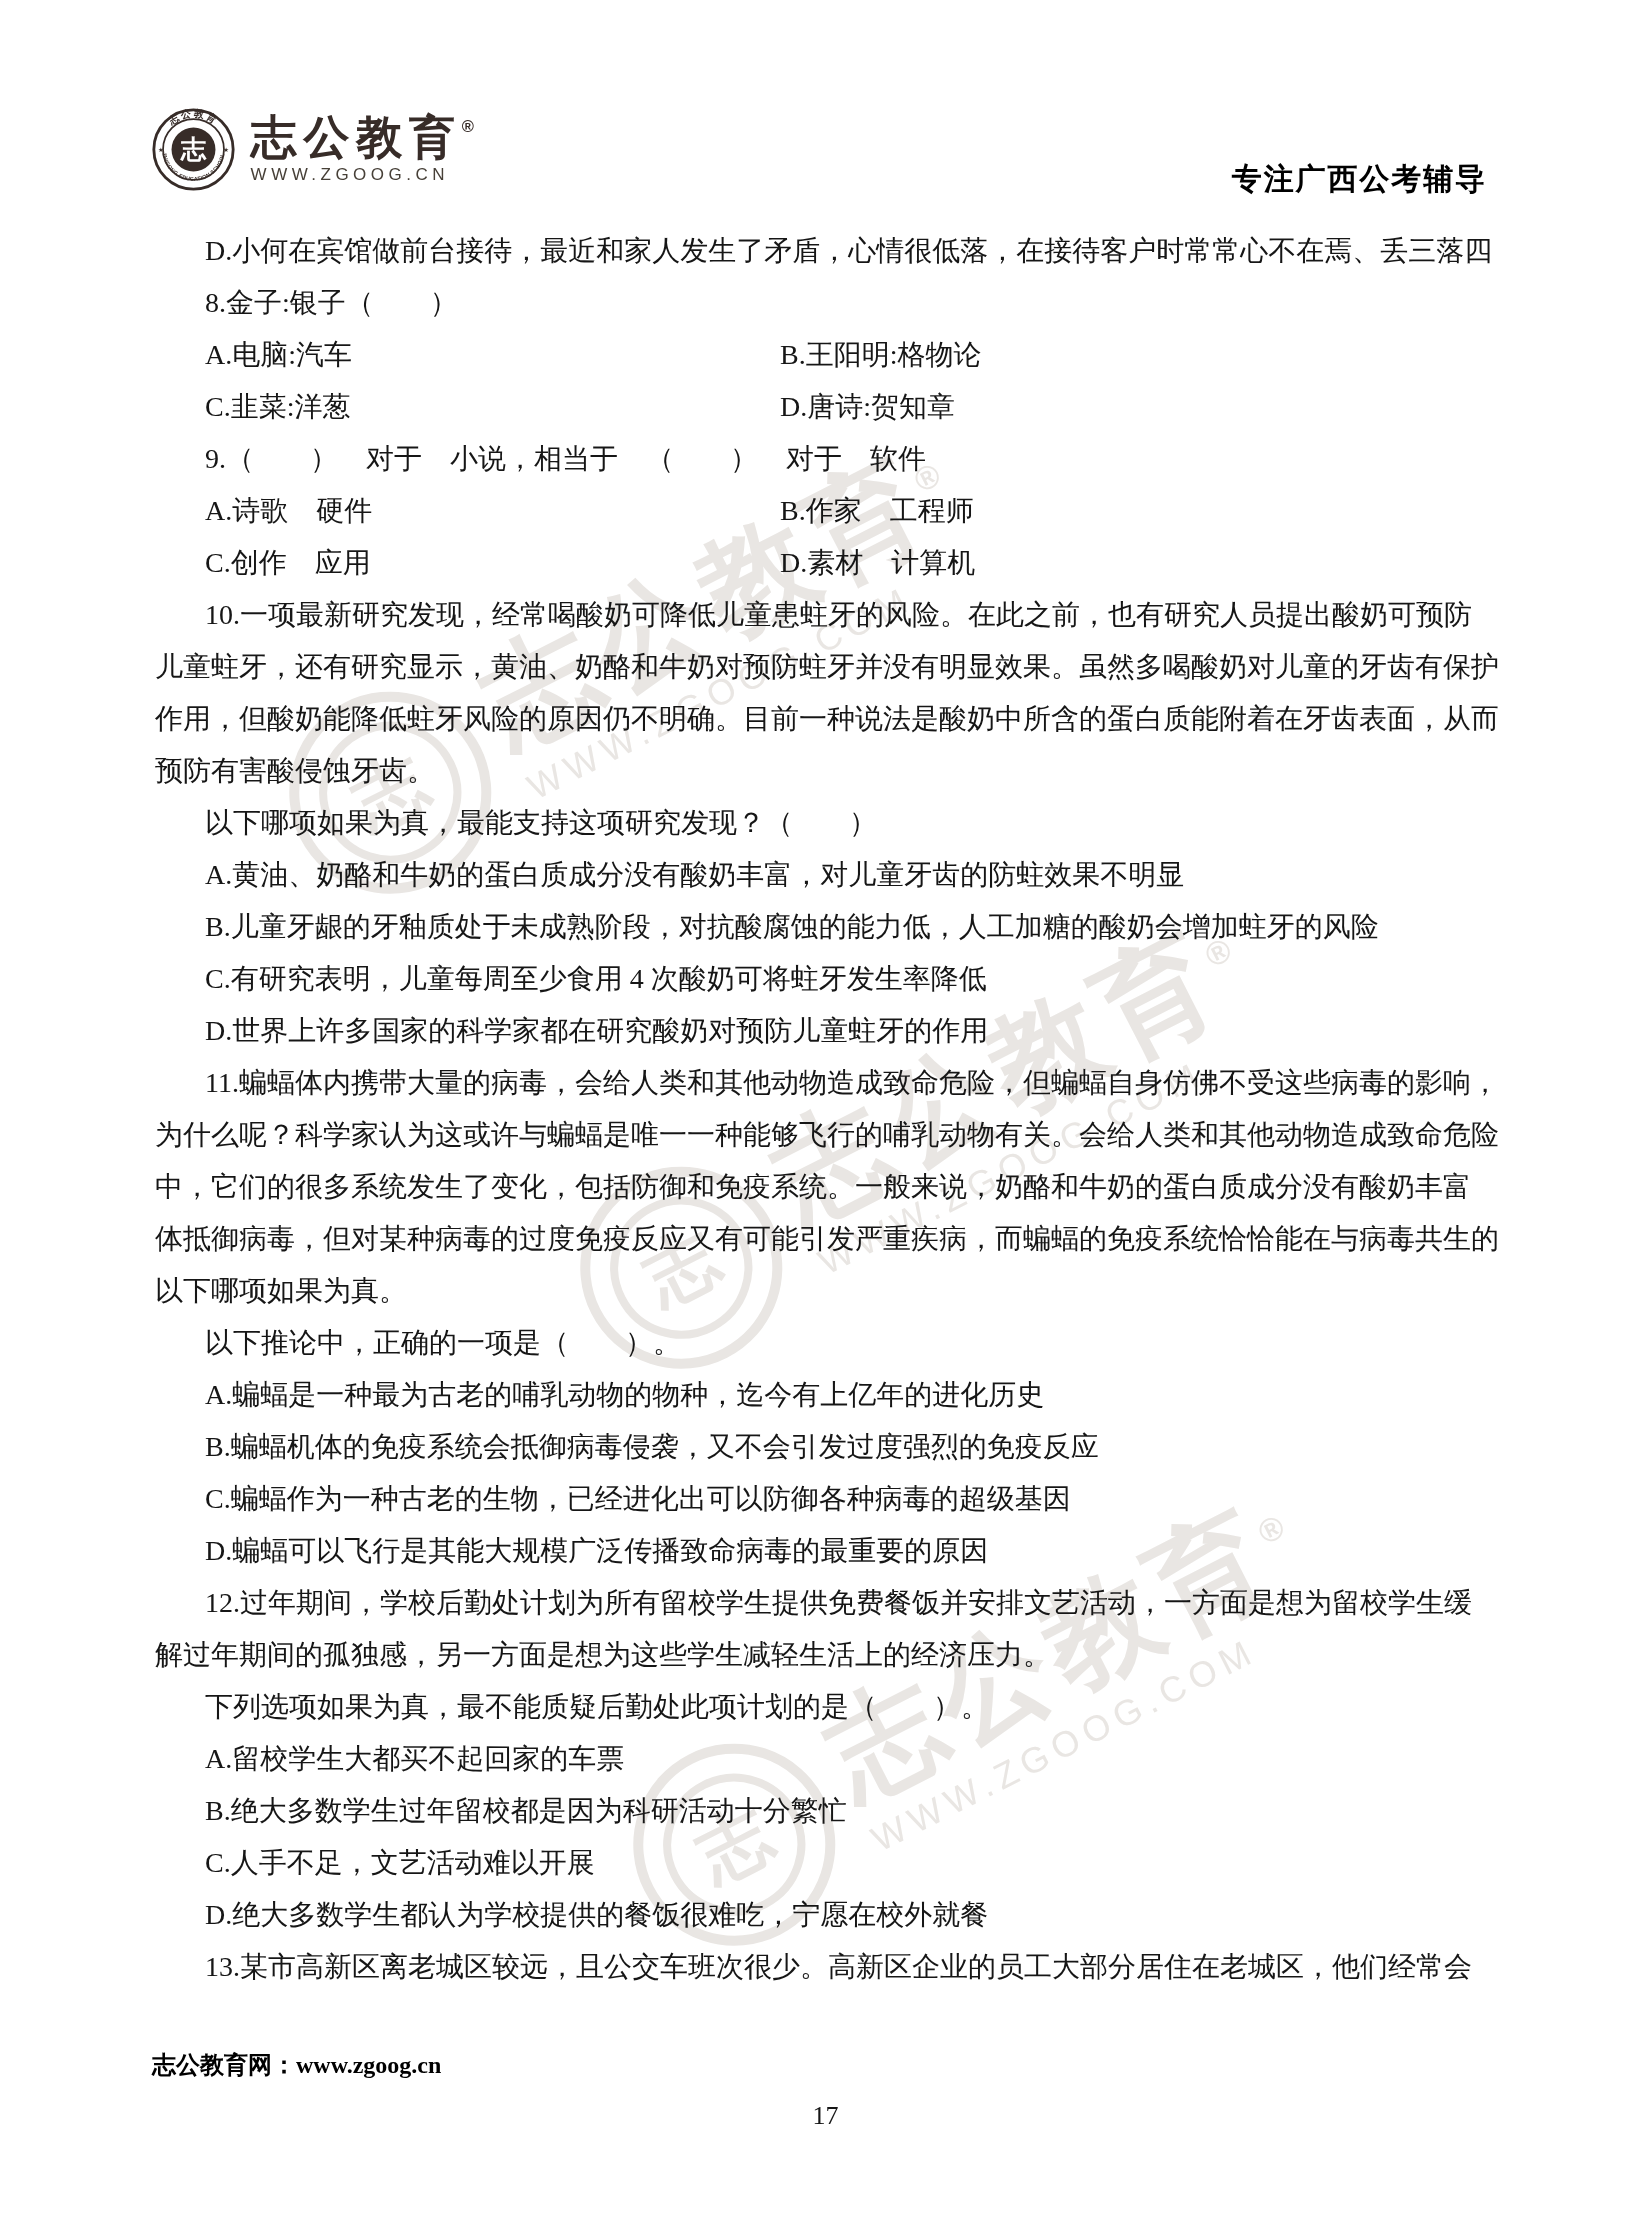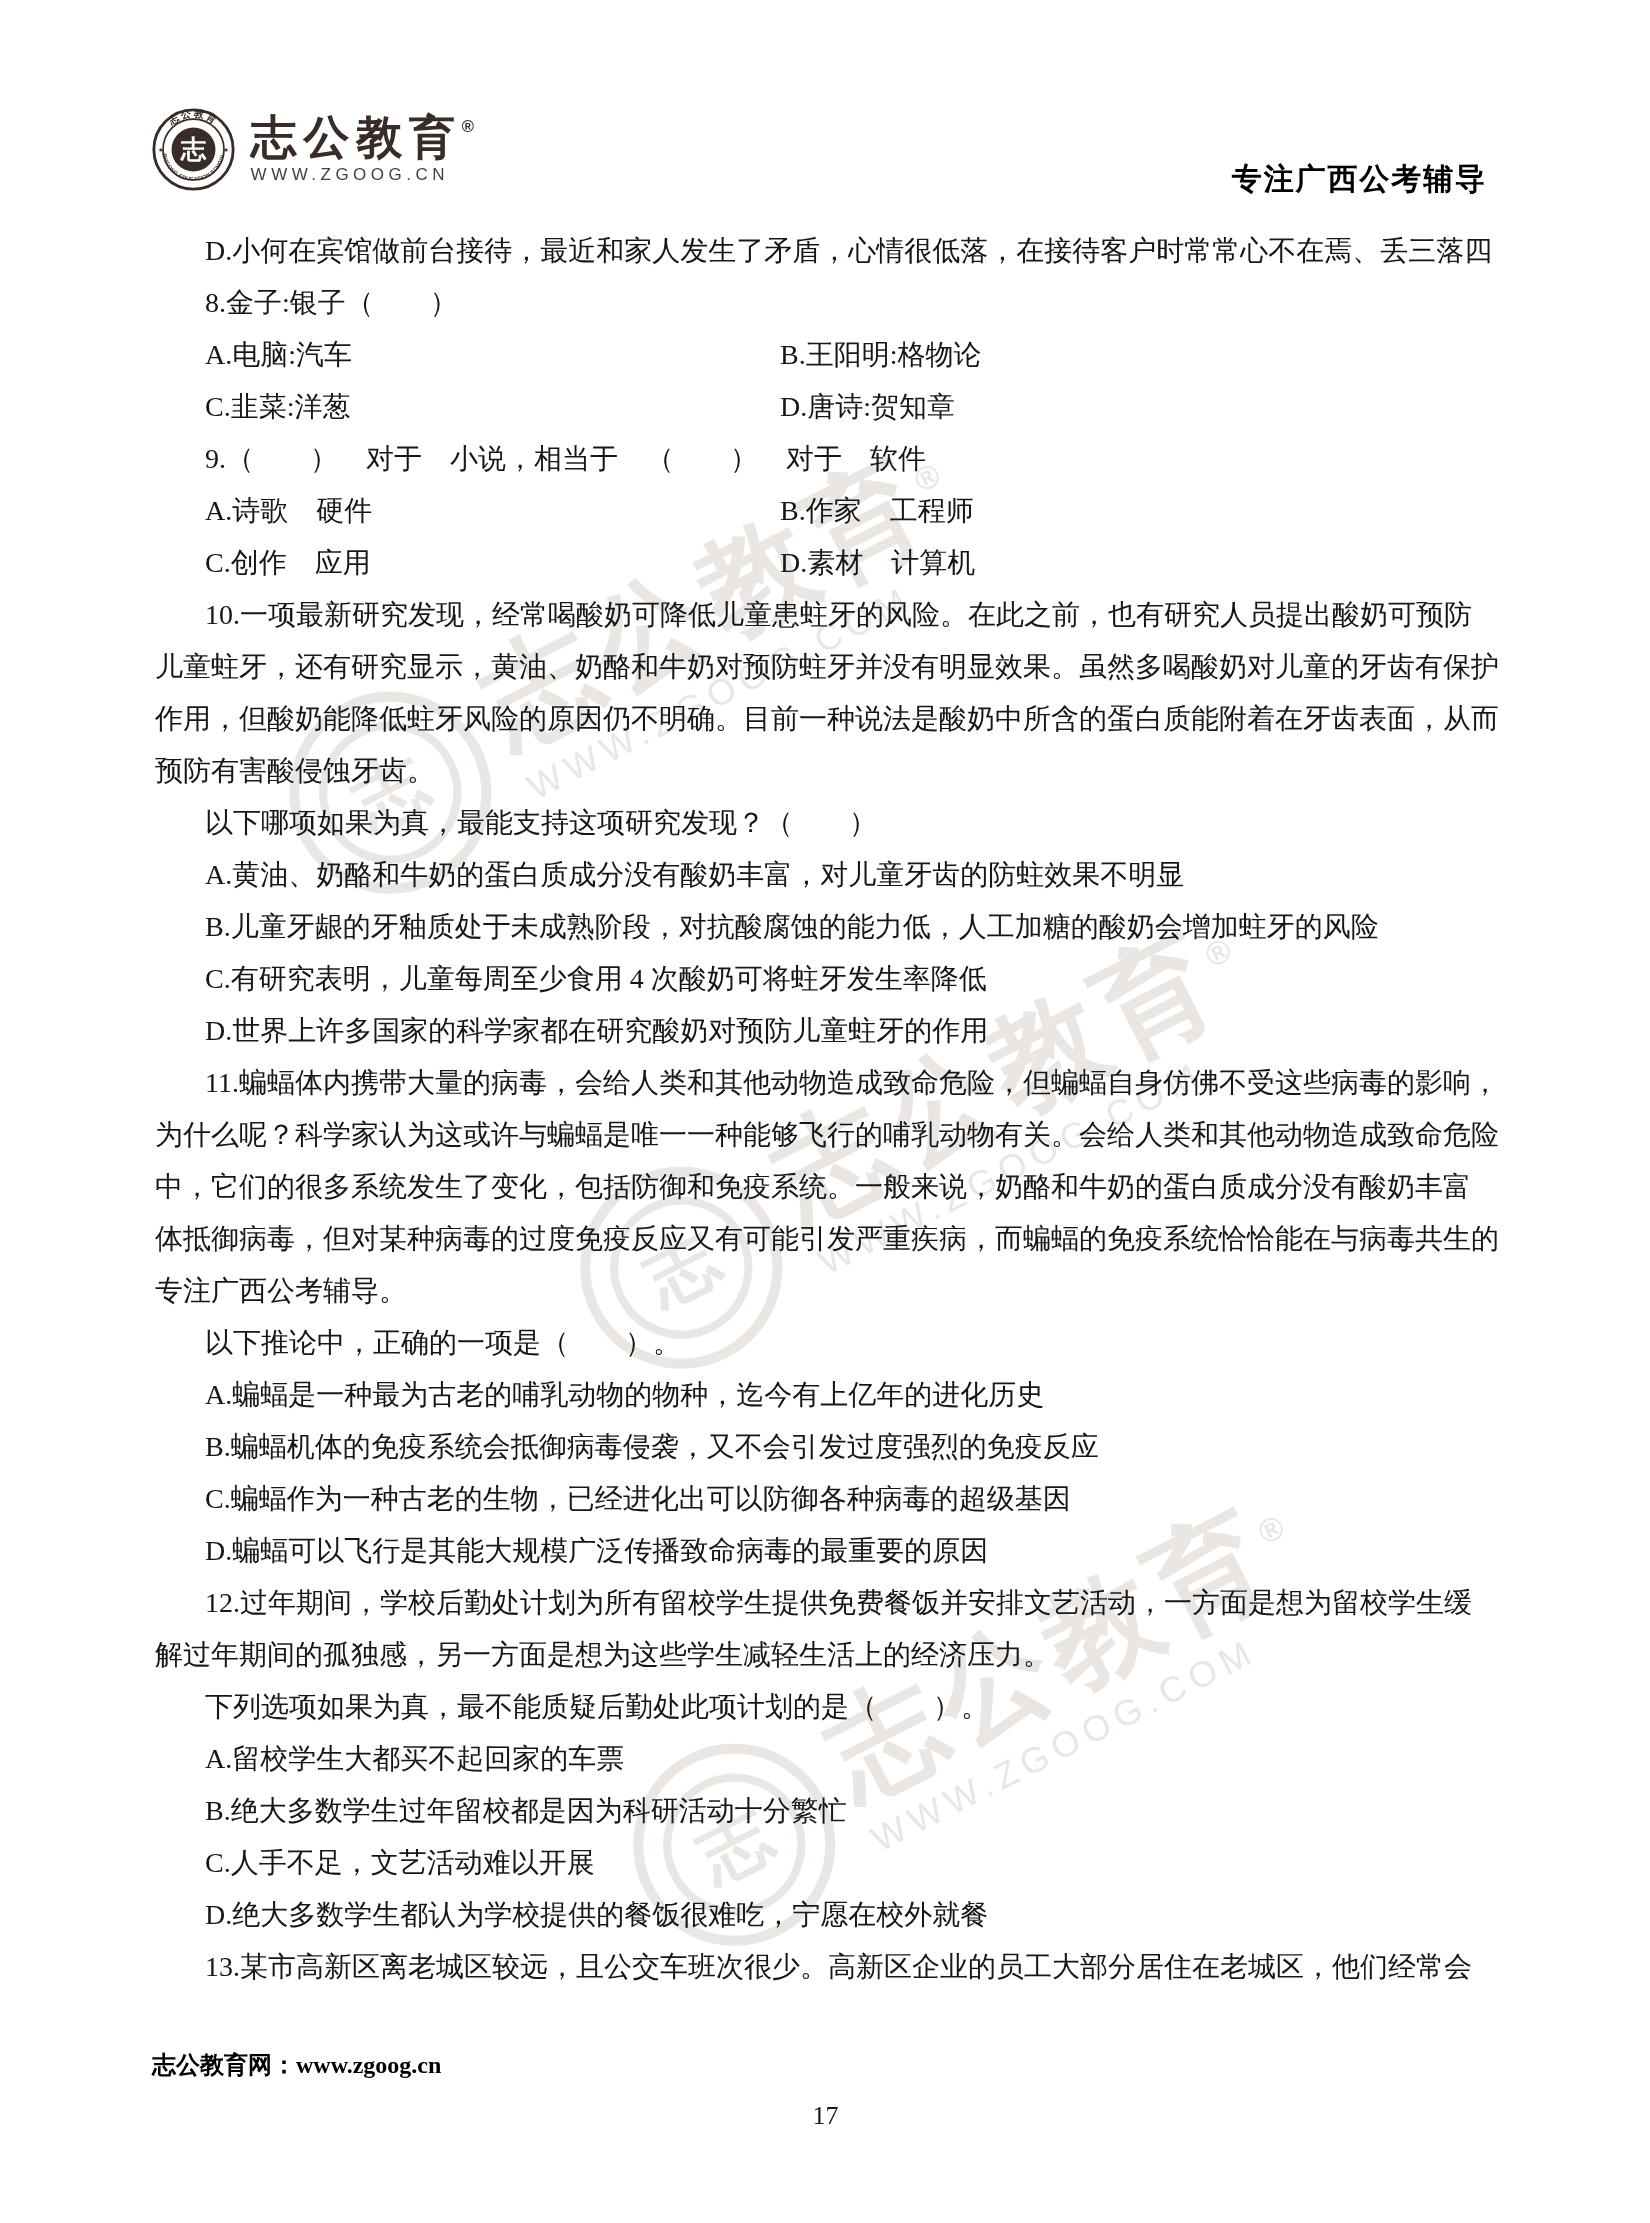--- a/index.html
+++ b/index.html
@@ -138,21 +138,21 @@
     <div class="ln">预防有害酸侵蚀牙齿。</div>
     <div class="ln ind">以下哪项如果为真，最能支持这项研究发现？（　　）</div>
     <div class="ln ind">A.黄油、奶酪和牛奶的蛋白质成分没有酸奶丰富，对儿童牙齿的防蛀效果不明显</div>
     <div class="ln ind">B.儿童牙龈的牙釉质处于未成熟阶段，对抗酸腐蚀的能力低，人工加糖的酸奶会增加蛀牙的风险</div>
     <div class="ln ind">C.有研究表明，儿童每周至少食用 4 次酸奶可将蛀牙发生率降低</div>
     <div class="ln ind">D.世界上许多国家的科学家都在研究酸奶对预防儿童蛀牙的作用</div>
     <div class="ln ind">11.蝙蝠体内携带大量的病毒，会给人类和其他动物造成致命危险，但蝙蝠自身仿佛不受这些病毒的影响，</div>
     <div class="ln">为什么呢？科学家认为这或许与蝙蝠是唯一一种能够飞行的哺乳动物有关。会给人类和其他动物造成致命危险</div>
     <div class="ln">中，它们的很多系统发生了变化，包括防御和免疫系统。一般来说，奶酪和牛奶的蛋白质成分没有酸奶丰富</div>
     <div class="ln">体抵御病毒，但对某种病毒的过度免疫反应又有可能引发严重疾病，而蝙蝠的免疫系统恰恰能在与病毒共生的</div>
-    <div class="ln">专注广西公考辅导。</div>
+    <div class="ln">以下哪项如果为真。</div>
     <div class="ln ind">以下推论中，正确的一项是（　　）。</div>
     <div class="ln ind">A.蝙蝠是一种最为古老的哺乳动物的物种，迄今有上亿年的进化历史</div>
     <div class="ln ind">B.蝙蝠机体的免疫系统会抵御病毒侵袭，又不会引发过度强烈的免疫反应</div>
     <div class="ln ind">C.蝙蝠作为一种古老的生物，已经进化出可以防御各种病毒的超级基因</div>
     <div class="ln ind">D.蝙蝠可以飞行是其能大规模广泛传播致命病毒的最重要的原因</div>
     <div class="ln ind">12.过年期间，学校后勤处计划为所有留校学生提供免费餐饭并安排文艺活动，一方面是想为留校学生缓</div>
     <div class="ln">解过年期间的孤独感，另一方面是想为这些学生减轻生活上的经济压力。</div>
     <div class="ln ind">下列选项如果为真，最不能质疑后勤处此项计划的是（　　）。</div>
     <div class="ln ind">A.留校学生大都买不起回家的车票</div>
     <div class="ln ind">B.绝大多数学生过年留校都是因为科研活动十分繁忙</div>

